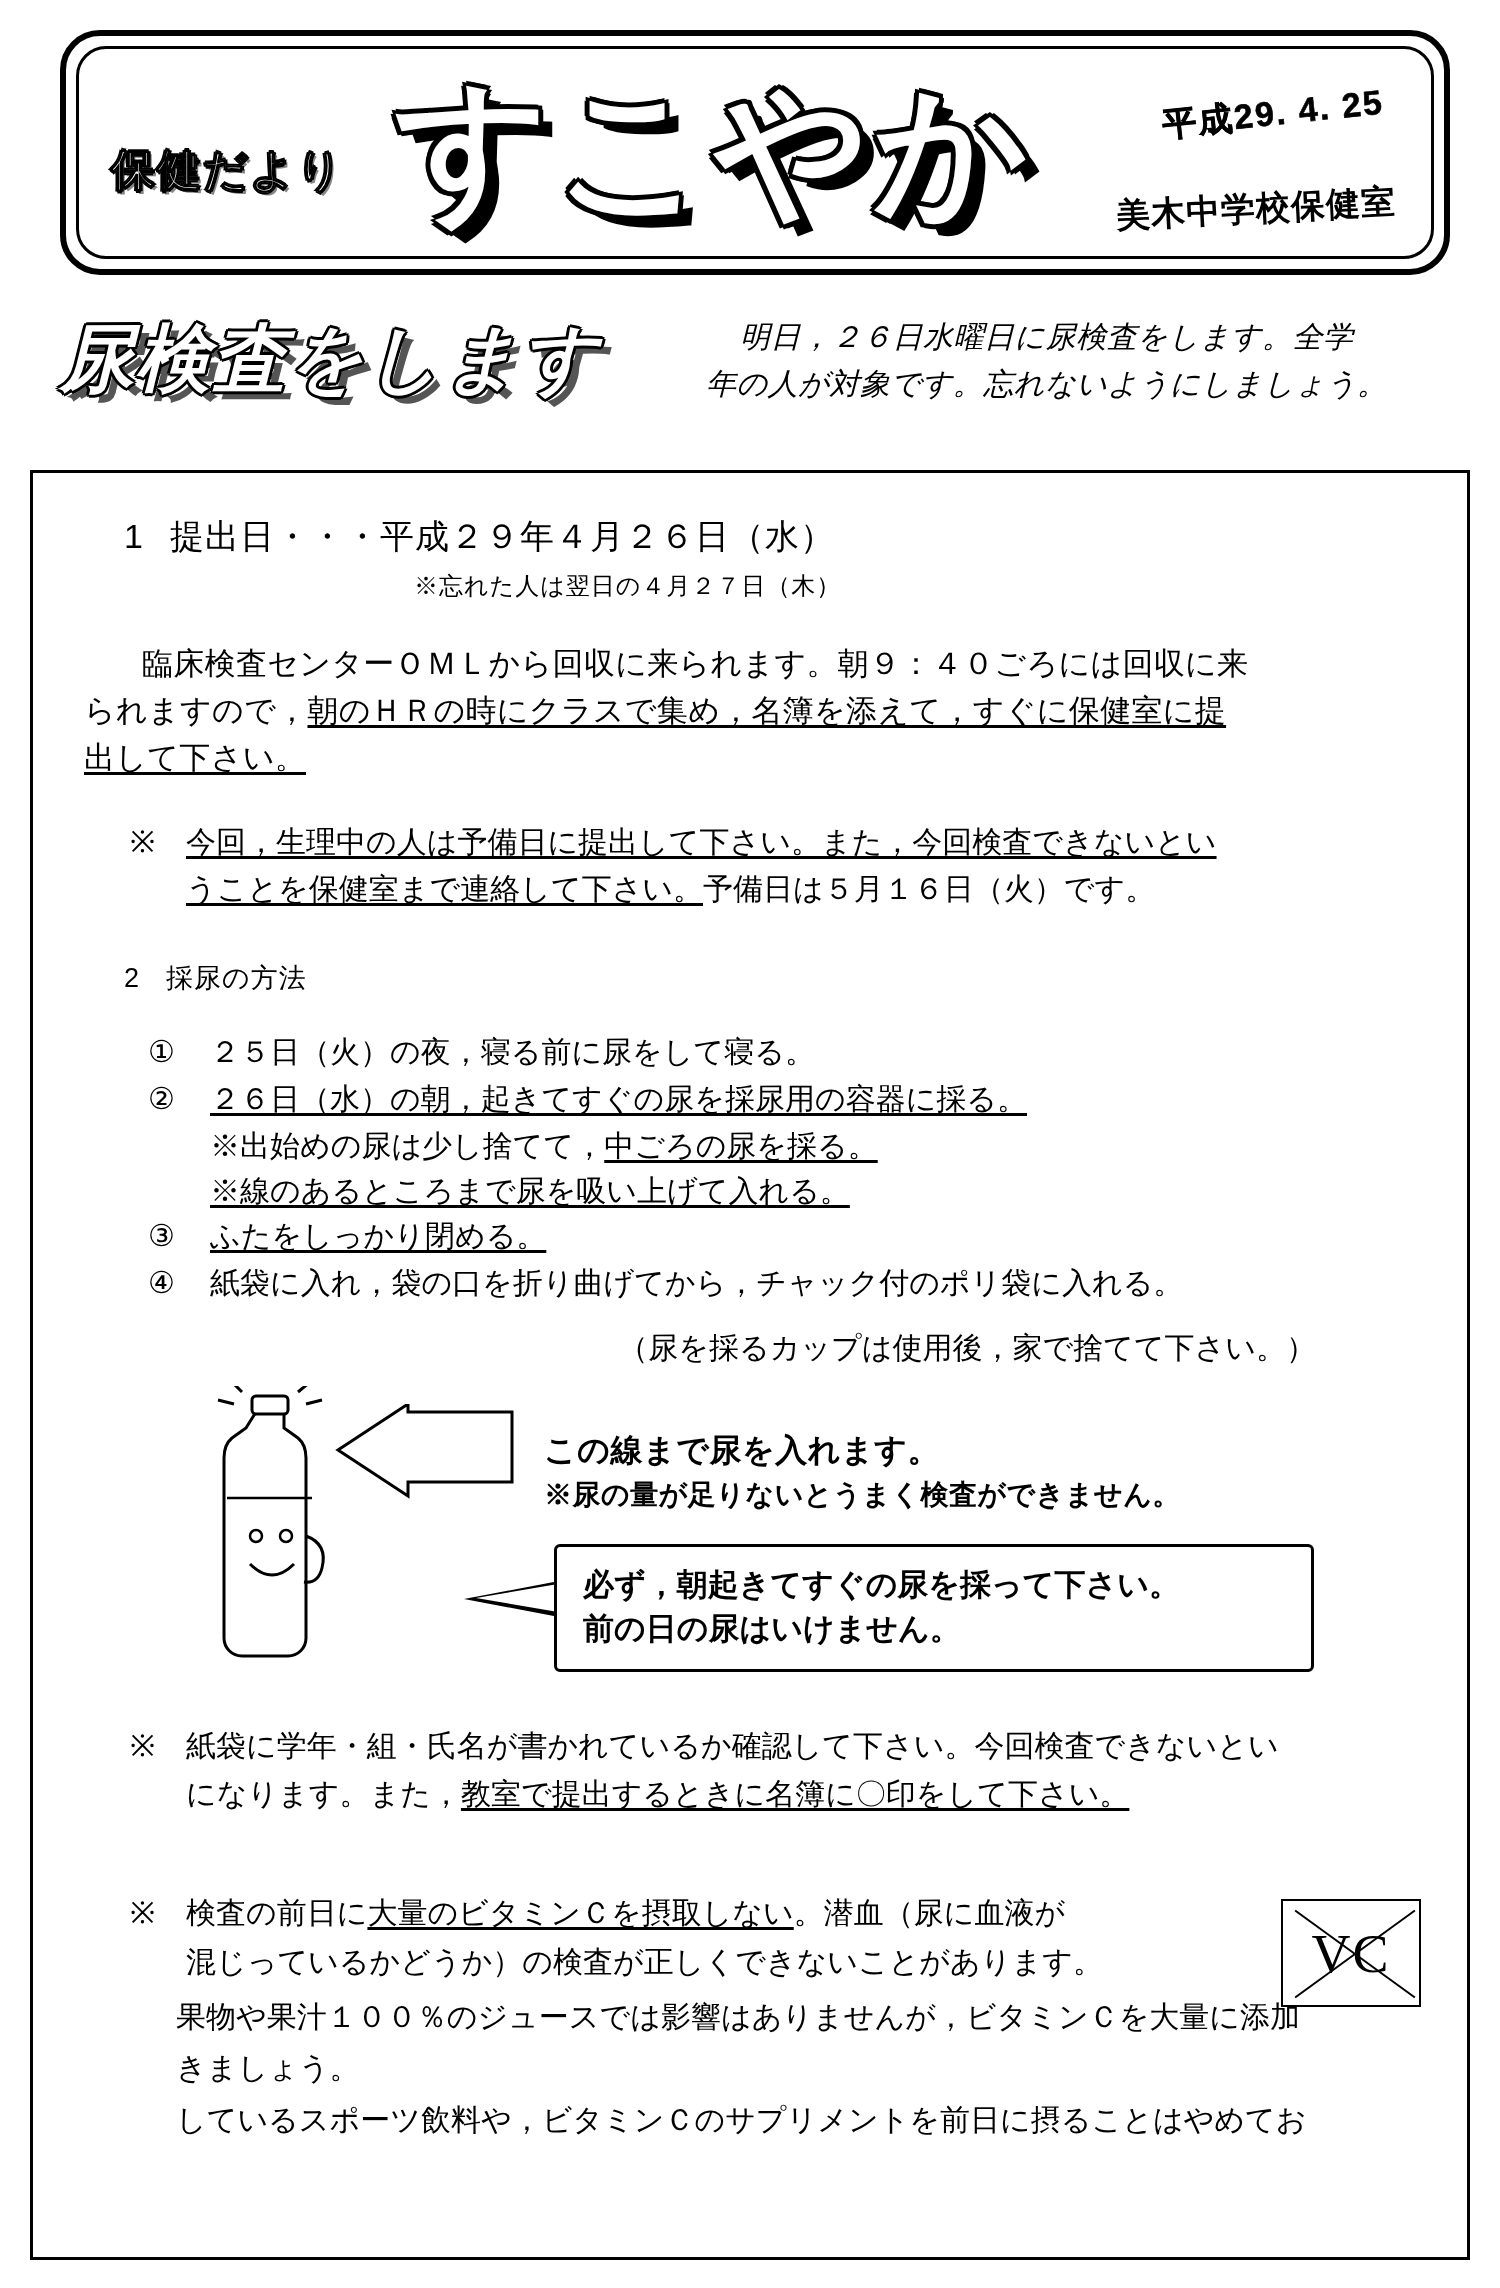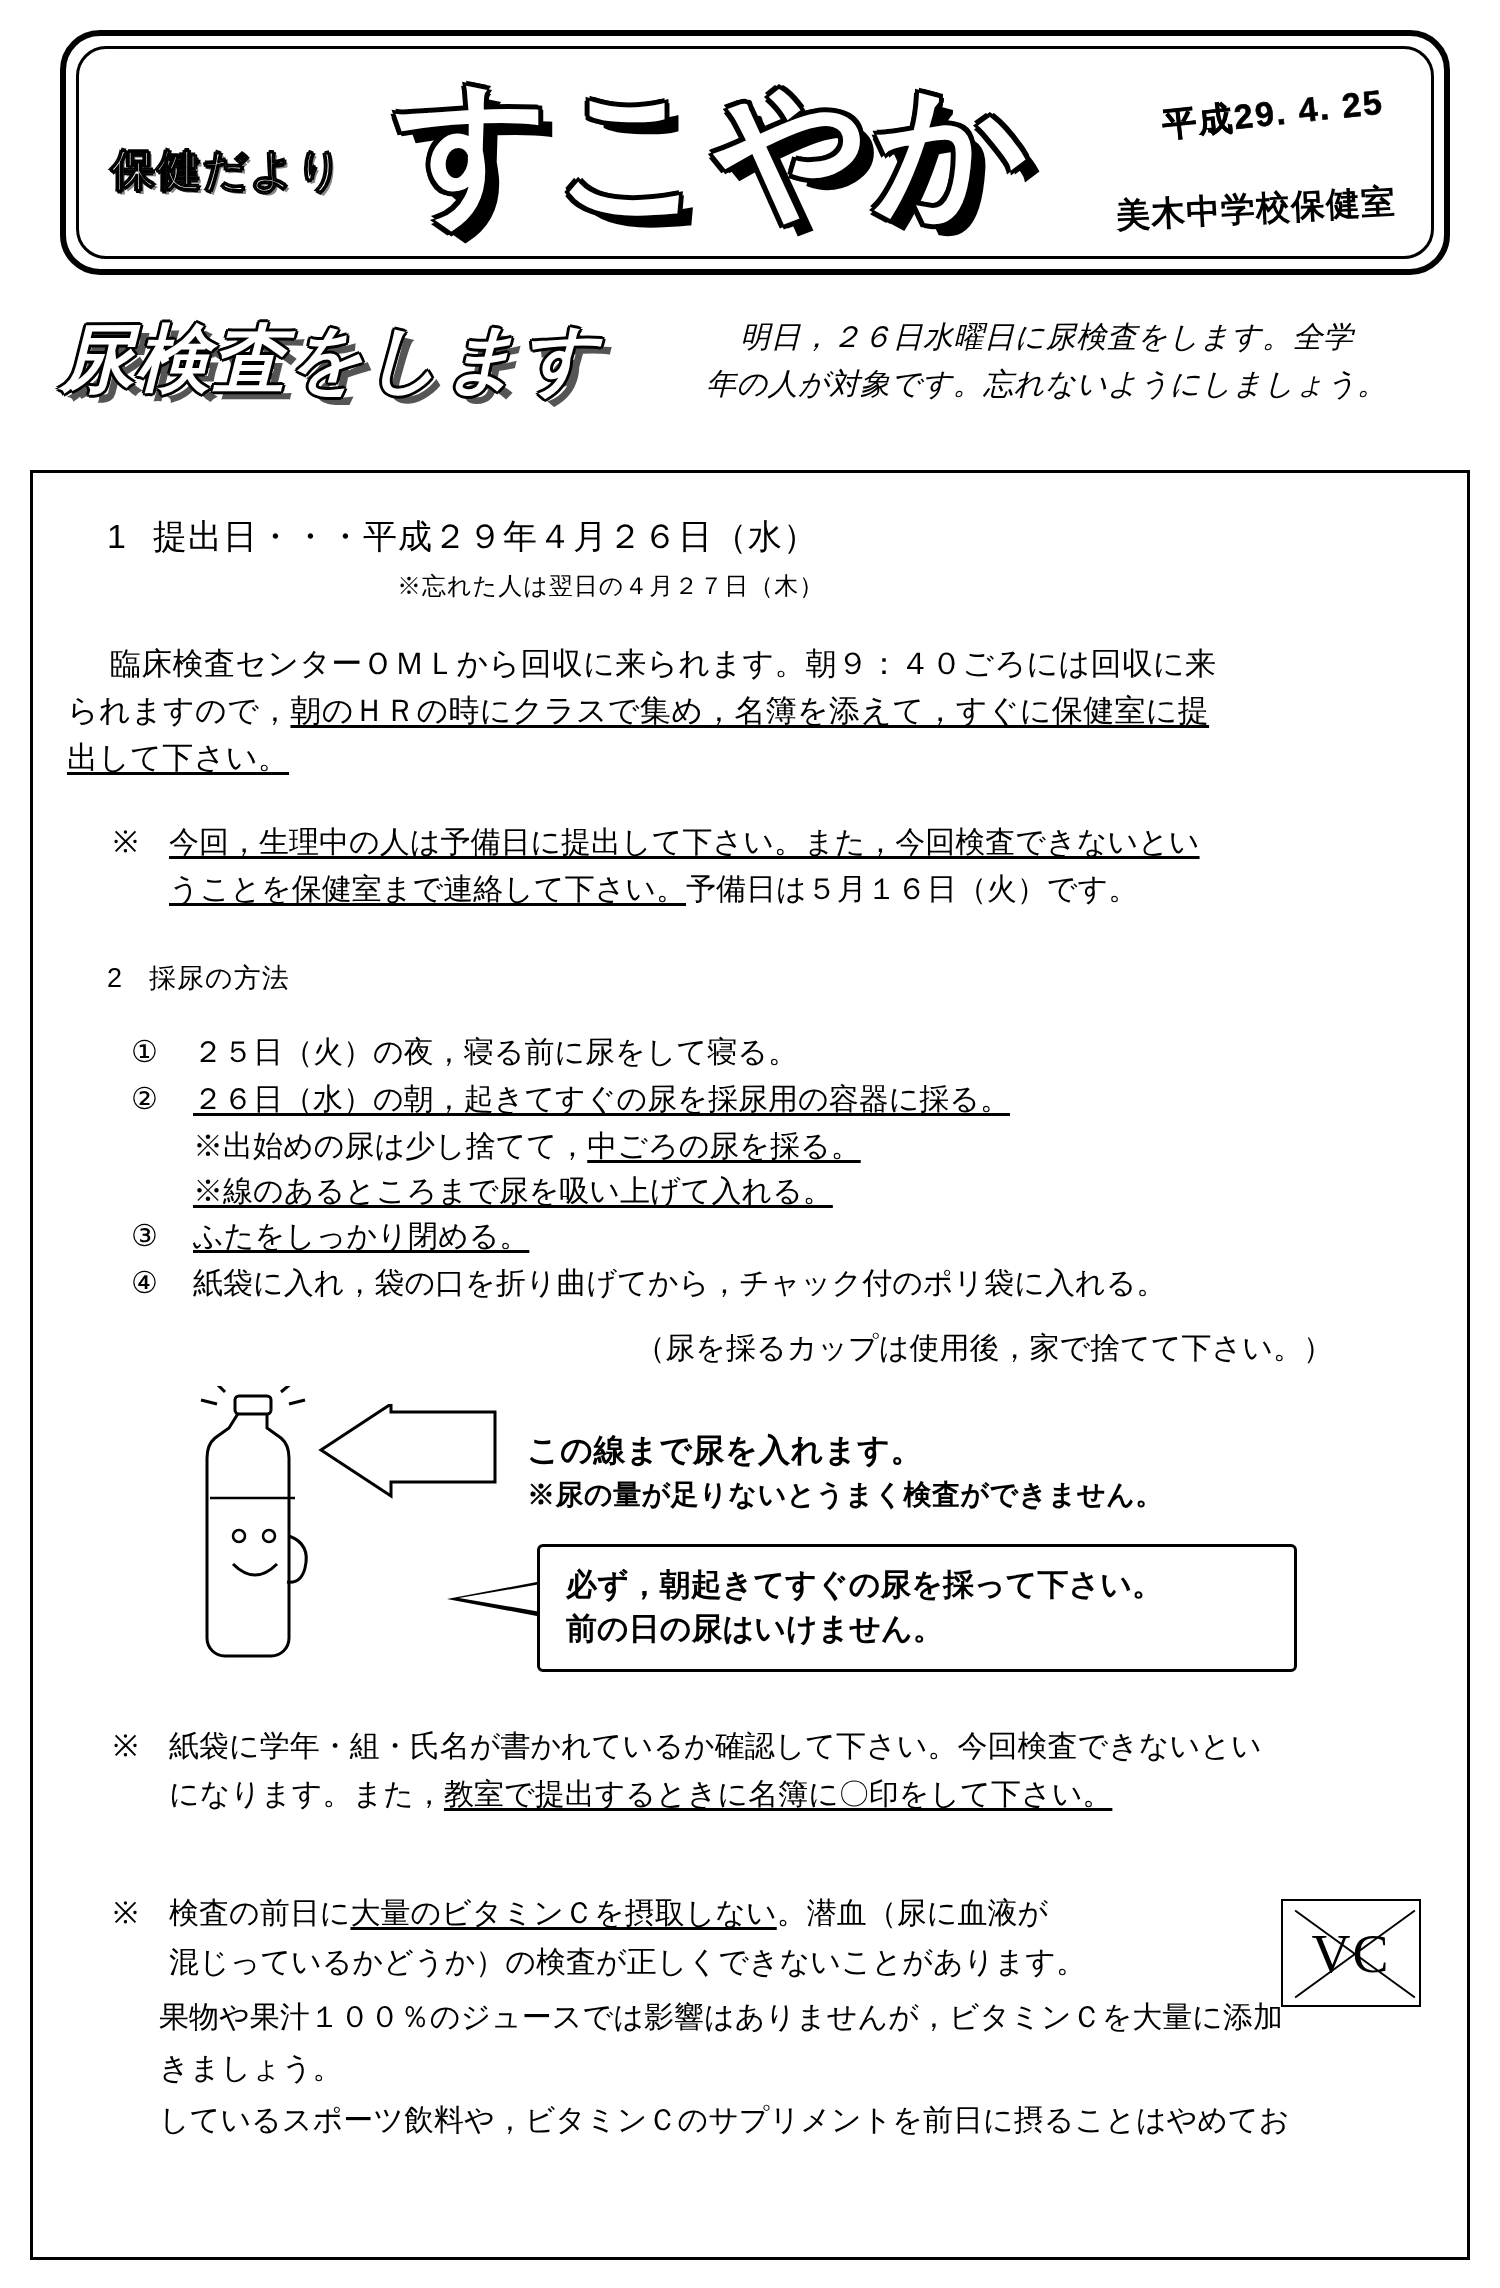--- a/index.html
+++ b/index.html
@@ -132,21 +132,21 @@
     top: 470px;
     width: 1440px;
     height: 1790px;
     border: 3px solid #000;
     box-sizing: border-box;
   }
   .body-inner {
     position: relative;
     width: 100%;
     height: 100%;
-    padding: 28px 34px;
+    padding: 28px 51px;
     box-sizing: border-box;
     font-size: 31px;
     line-height: 1.5;
   }
 
   .sec-head {
     font-size: 34px;
     letter-spacing: 1px;
     margin: 10px 0 0 40px;
   }
@@ -156,21 +156,21 @@
     margin: 6px 0 0 330px;
     letter-spacing: 1px;
   }
 
   .para {
     margin: 36px 0 0 0;
     font-size: 31px;
     line-height: 1.52;
     letter-spacing: 0.3px;
   }
-  .para .indent { margin-left: 43px; }
+  .para .indent { margin-left: 58px; }
   .u { text-decoration: underline; text-underline-offset: 4px; }
 
   .note-block {
     margin: 38px 0 0 46px;
     display: flex;
     font-size: 30px;
     line-height: 1.55;
   }
   .note-mark { width: 56px; flex: none; }
   .note-body { flex: 1; }

